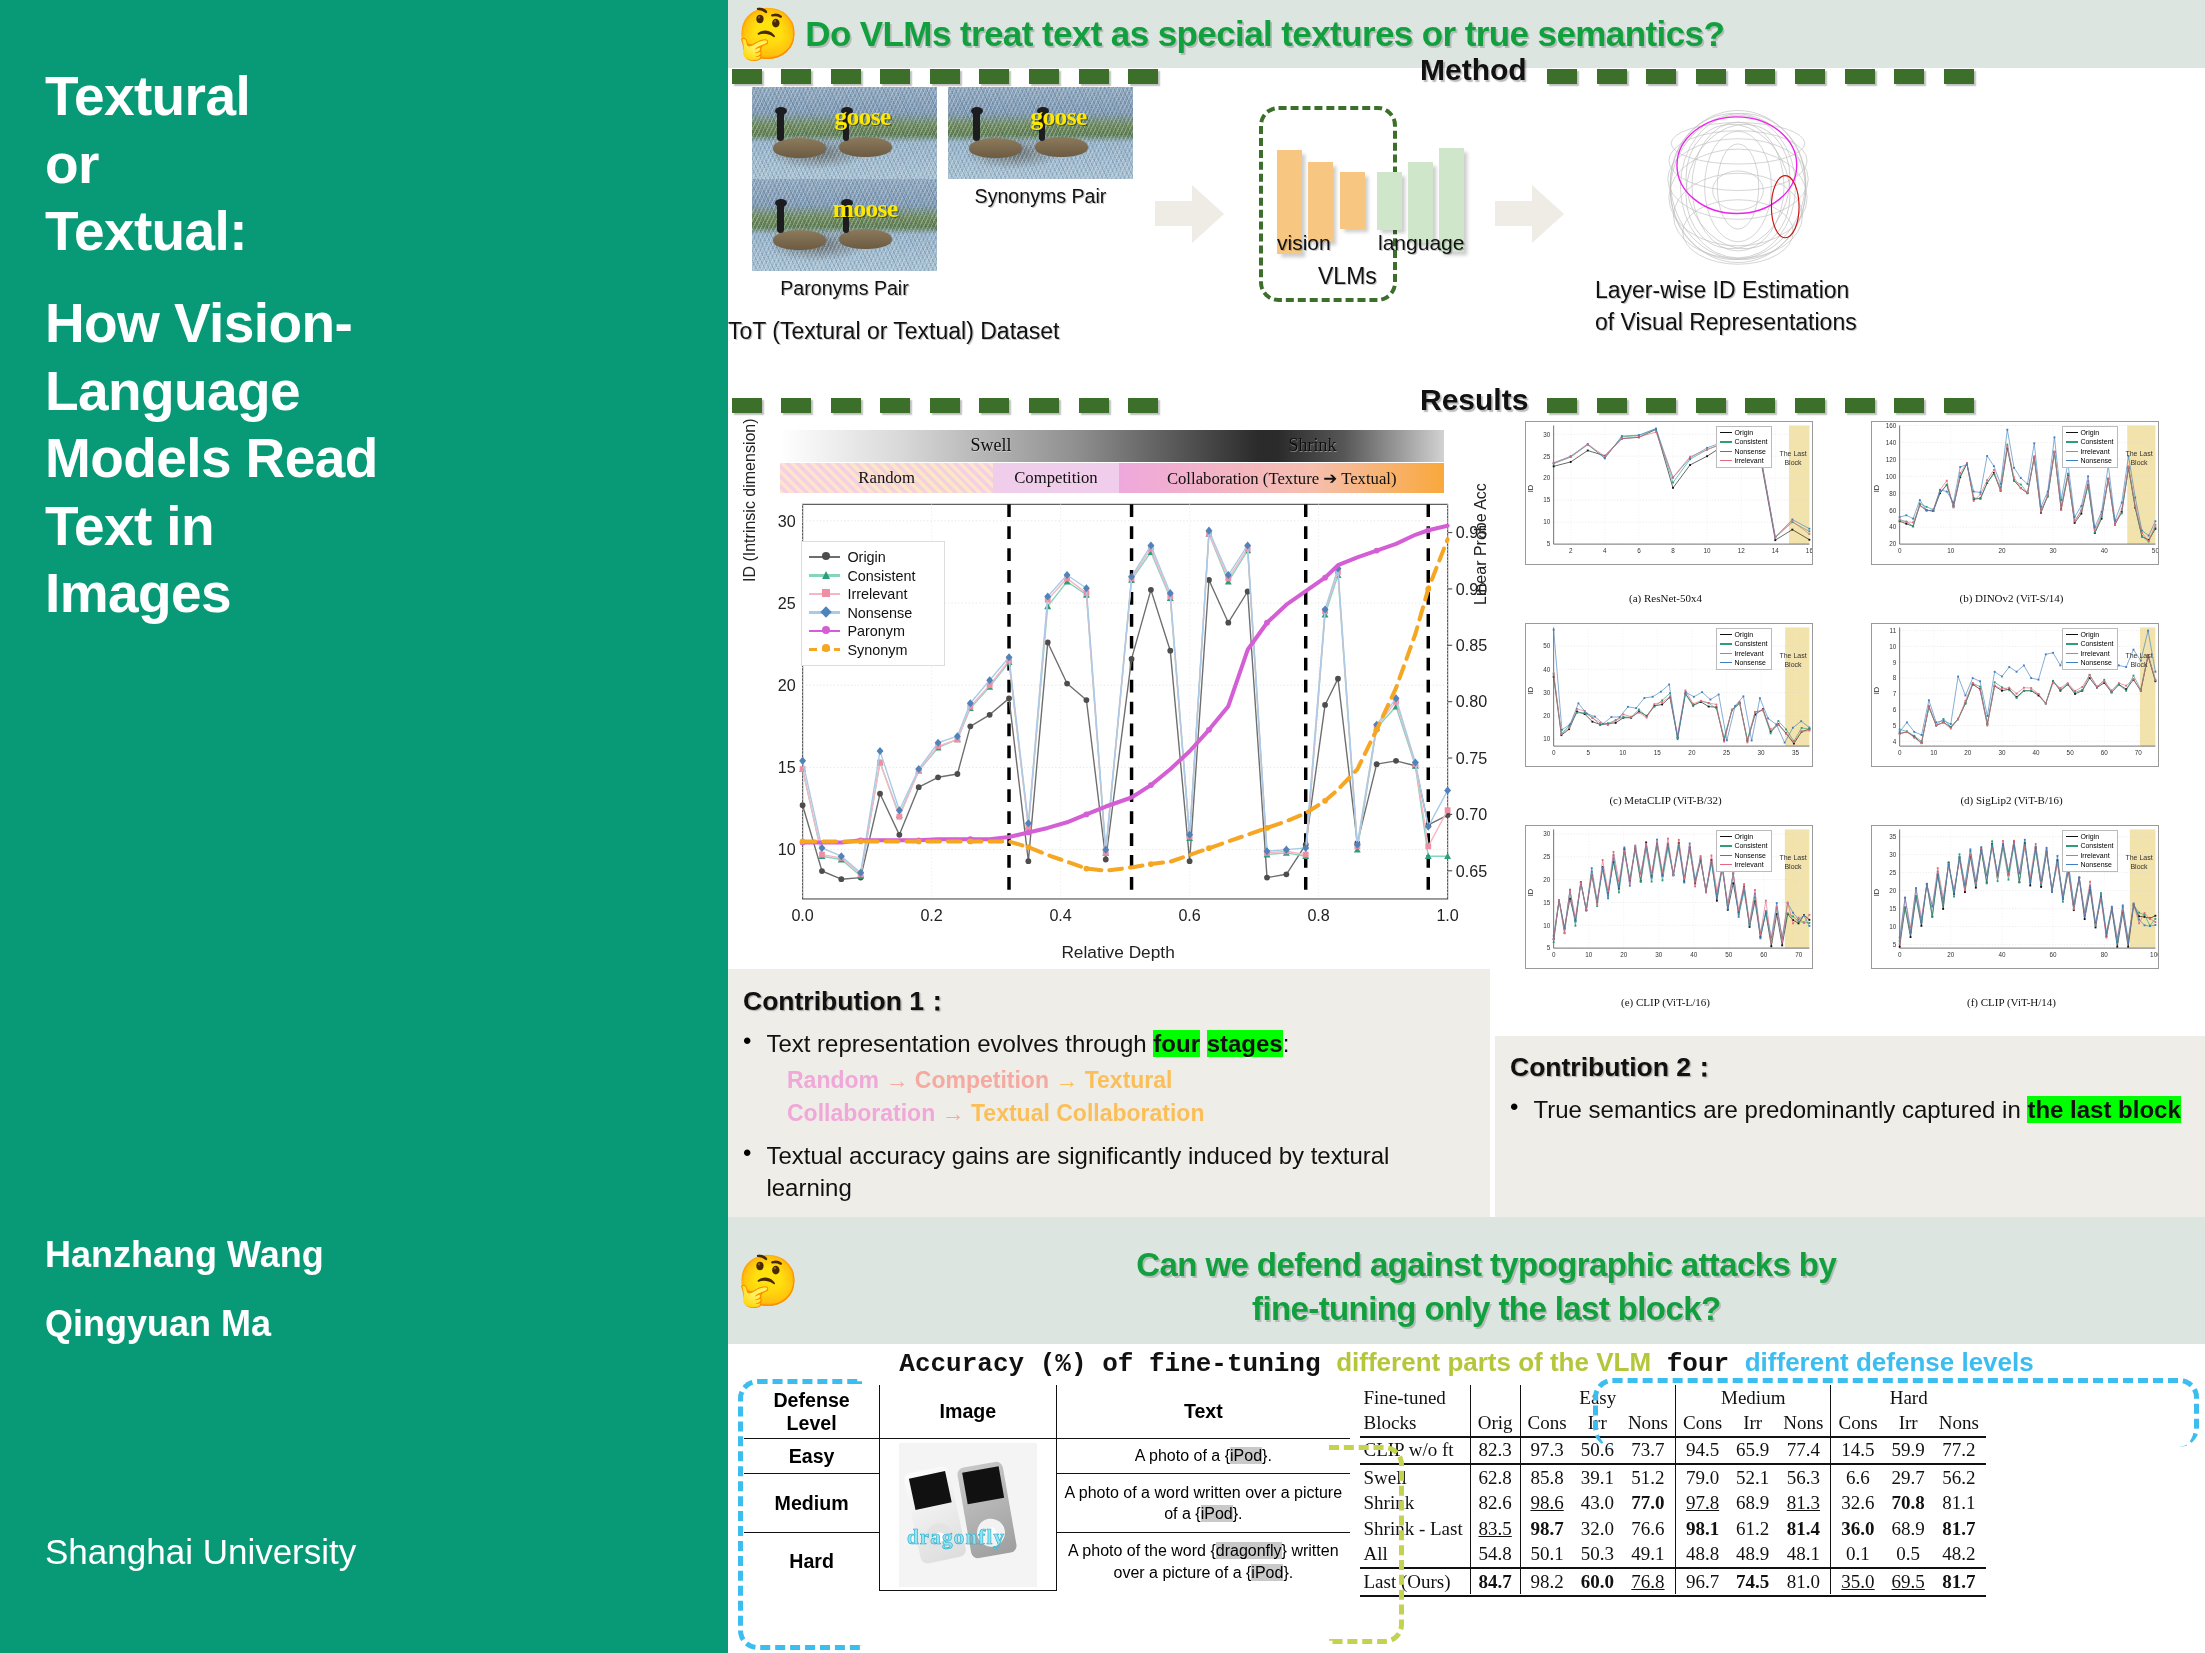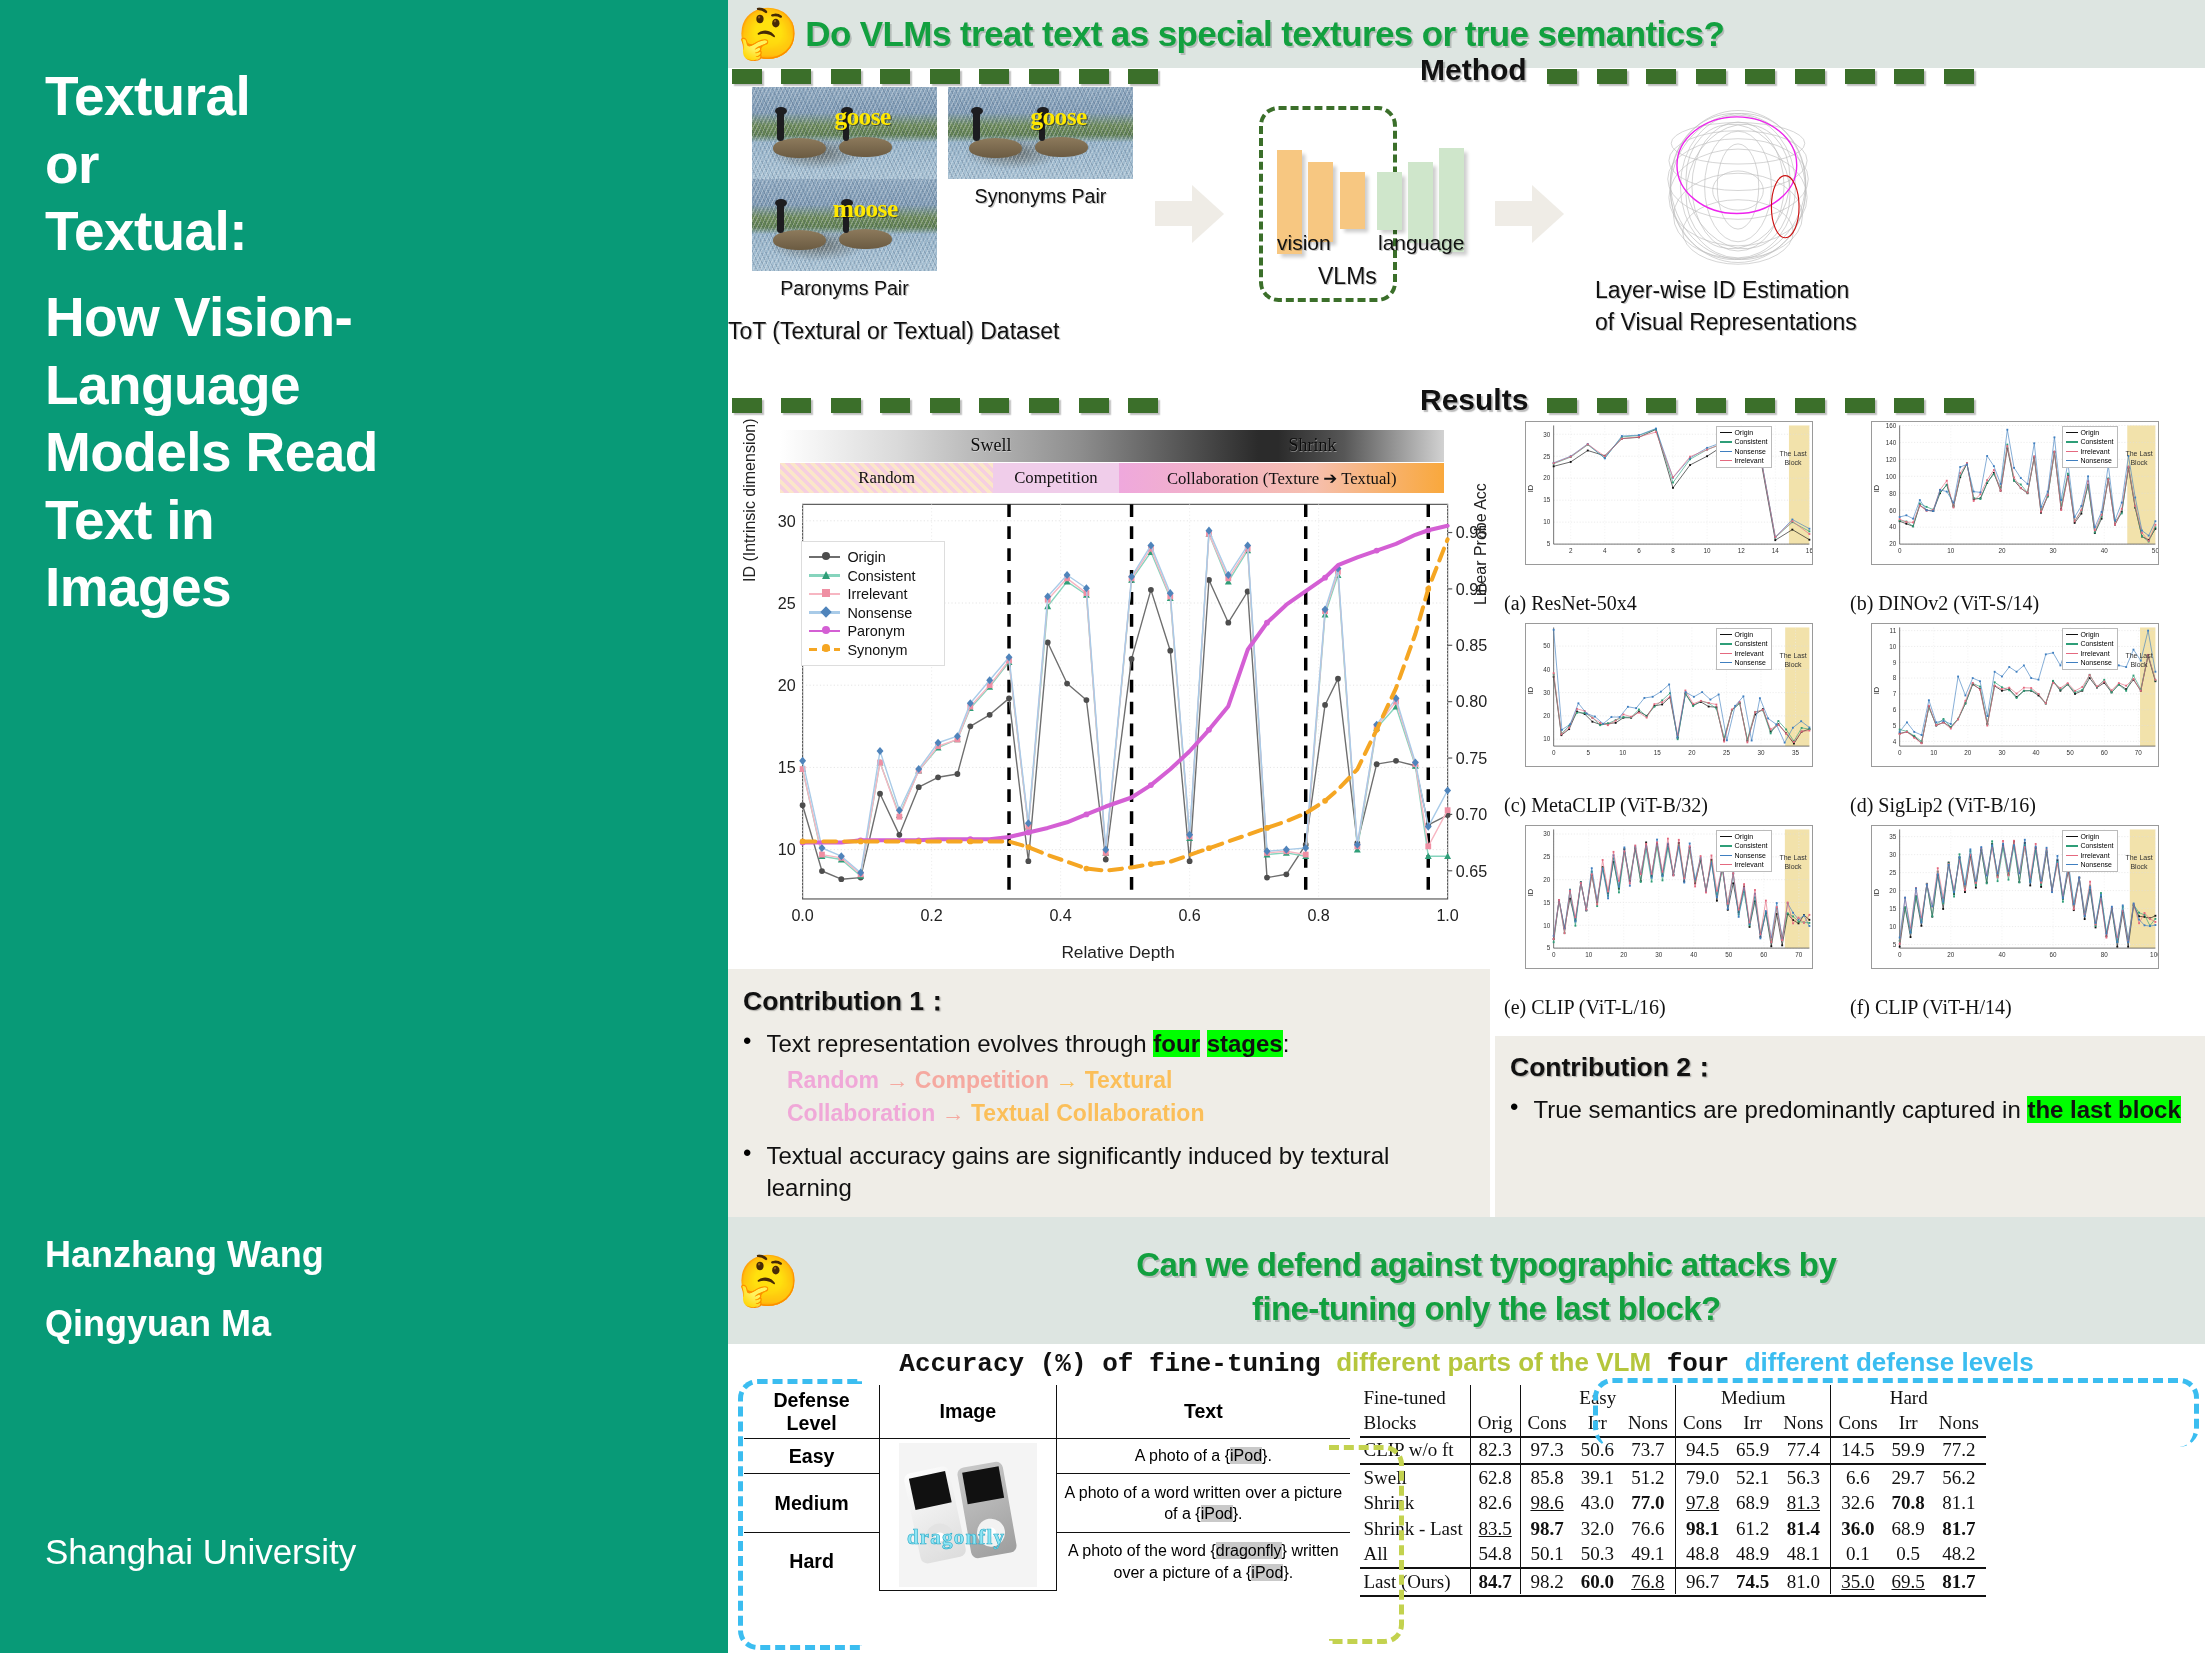--- a/index.html
+++ b/index.html
@@ -19,21 +19,21 @@
     color: #ffffff;
     padding: 63px 0 0 45px;
   }
   .title-line {
     font-weight: bold;
     font-size: 55px;
     line-height: 1.23;
     letter-spacing: -0.6px;
     white-space: pre;
   }
-  .title-block2 { margin-top: 18px; }
+  .title-block2 { margin-top: 24px; }
   .authors { position: absolute; left: 45px; top: 1220px; }
   .author-line { font-weight: bold; font-size: 36px; line-height: 1.92; }
   .affil { position: absolute; left: 45px; top: 1532px; font-size: 35px; }
 
   
   .right { position: absolute; left: 728px; top: 0; width: 1477px; height: 1654px; background:#fff; }
 
   
   .qbanner {
     position: absolute; background: #dde5e1;
@@ -144,22 +144,22 @@
   .mini .frame { position:absolute; left:21px; top:0; width:288px; height:144px;
                  border:1.2px solid #9a9a9a; background:#fff; overflow:hidden; }
   .mini .lb-label { position:absolute; right:3.5px; top:26.5px; width:31px; text-align:center;
                     font-size:7px; line-height:1.35; color:#333; }
   .mini .mlegend { position:absolute; right:40px; top:3.5px; border:0.6px solid #bbb;
                    background:#fff; padding:1.7px 3.5px; }
   .mini .mlegend div { display:flex; align-items:center; gap:2.9px; font-size:7px; height:9.2px;}
   .mini .mlegend span.l { display:block; width:11.5px; height:1.2px; }
   .mini .ylab { position:absolute; left:1.2px; top:62px; transform:rotate(-90deg);
                 font-size:7.5px; color:#222; }
-  .mini .cap { position:absolute; left:0; top:171px; width:323px; 
-     font-family:"Liberation Serif",serif; font-size:20px; color:#111; }
+  .mini .cap { position:absolute; left:0; top:171px; width:323px; text-align:center;
+     font-family:"Liberation Serif",serif; font-size:11px; color:#111; }
 
   
   .contrib1 { position:absolute; left:0; top:969px; width:762px; height:248px;
               background:#efedE7; padding: 14px 17.3px 0 15px; }
   .contrib2 { position:absolute; left:767px; top:1036px; width:710px; height:182px;
               background:#efedE7; padding: 12.7px 17.3px 0 15px; }
   .ctitle { font-weight:bold; font-size:26.5px; color:#111;
             text-shadow:1.2px 1.2px 1.2px rgba(0,0,0,.3); }
   .bullet-row { display:flex; gap:15px; margin-top: 9.2px; }
   .dot { font-size:24px; line-height:1.05; }

